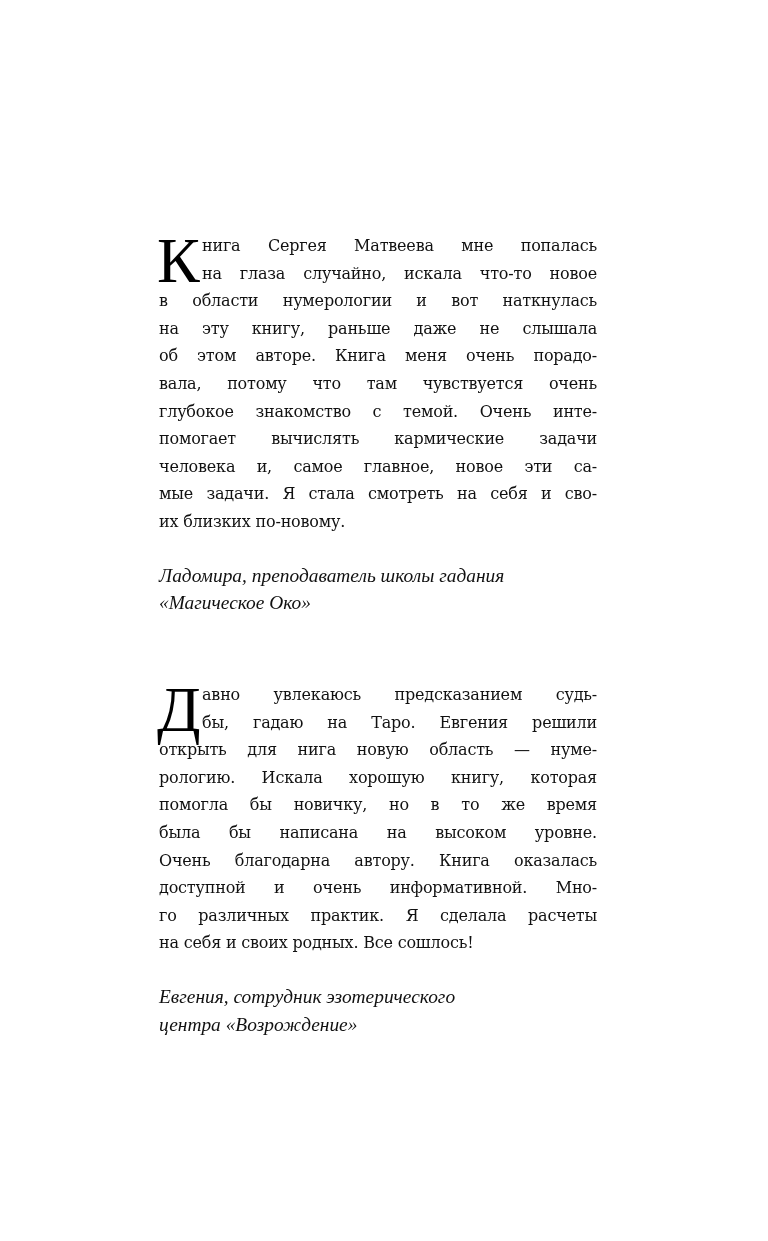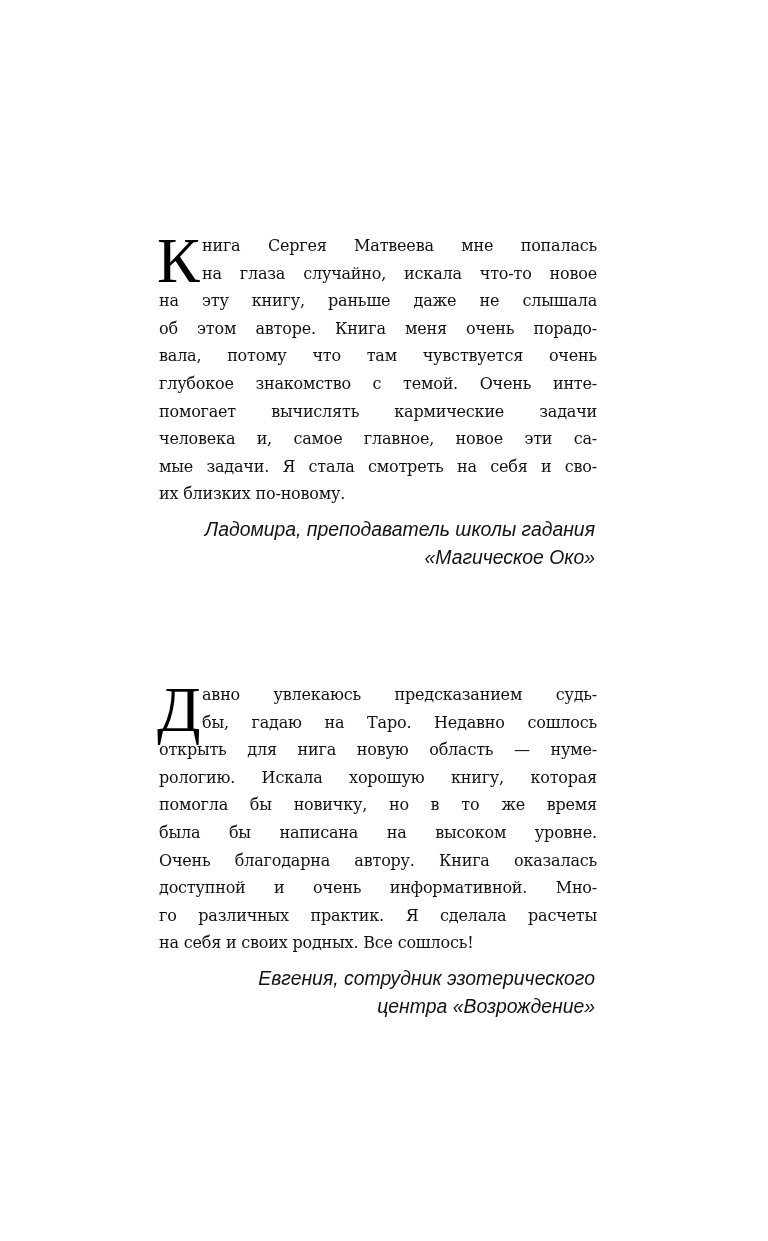--- a/index.html
+++ b/index.html
@@ -47,26 +47,25 @@
       position: absolute;
       left: -2px;
       top: 3px;
       font-size: 64px;
       line-height: 52px;
       height: 54px;
       font-family: "Liberation Serif", serif;
       color: #000000;
     }
     .attribution {
-      margin-top: 8px;
-      text-align: right;
+      margin-top: 26px;
       font-style: italic;
       font-size: 19.4px;
       line-height: 27.6px;
-      font-family: Liberation Sans, sans-serif;
+      font-family: Liberation Serif, serif;
       padding-right: 2px;
     }
     .attribution span {
       display: block;
     }
     
     .para-text {
       font-family: "DejaVu Serif", serif;
       font-size: 18.2px;
     }
@@ -74,40 +73,41 @@
 </head>
 <body>
 
 <div class="column">
 
   <div class="review review-1">
     <span class="drop-cap">К</span>
     <div class="para-text">
       <span class="para-line indent"> нига Сергея Матвеева мне попалась</span>
       <span class="para-line indent">на глаза случайно, искала что-то новое</span>
+      <span class="para-line">в области нумерологии и вот наткнулась</span>
       <span class="para-line">на эту книгу, раньше даже не слышала</span>
       <span class="para-line">об этом авторе. Книга меня очень порадо-</span>
       <span class="para-line">вала, потому что там чувствуется очень</span>
       <span class="para-line">глубокое знакомство с темой. Очень инте-</span>
       <span class="para-line">помогает вычислять кармические задачи</span>
       <span class="para-line">человека и, самое главное, новое эти са-</span>
       <span class="para-line">мые задачи. Я стала смотреть на себя и сво-</span>
       <span class="para-line last">их близких по-новому.</span>
     </div>
     <div class="attribution">
       <span>Ладомира, преподаватель школы гадания</span>
       <span>«Магическое Око»</span>
     </div>
   </div>
 
   <div class="review review-2">
     <span class="drop-cap">Д</span>
     <div class="para-text">
       <span class="para-line indent">авно увлекаюсь предсказанием судь-</span>
-      <span class="para-line indent">бы, гадаю на Таро. Недавно сошлось</span>
+      <span class="para-line indent">бы, гадаю на Таро. Евгения решили</span>
       <span class="para-line">открыть для нига новую область — нуме-</span>
       <span class="para-line">рологию. Искала хорошую книгу, которая</span>
       <span class="para-line">помогла бы новичку, но в то же время</span>
       <span class="para-line">была бы написана на высоком уровне.</span>
       <span class="para-line">Очень благодарна автору. Книга оказалась</span>
       <span class="para-line">доступной и очень информативной. Мно-</span>
       <span class="para-line">го различных практик. Я сделала расчеты</span>
       <span class="para-line last">на себя и своих родных. Все сошлось!</span>
     </div>
     <div class="attribution">

